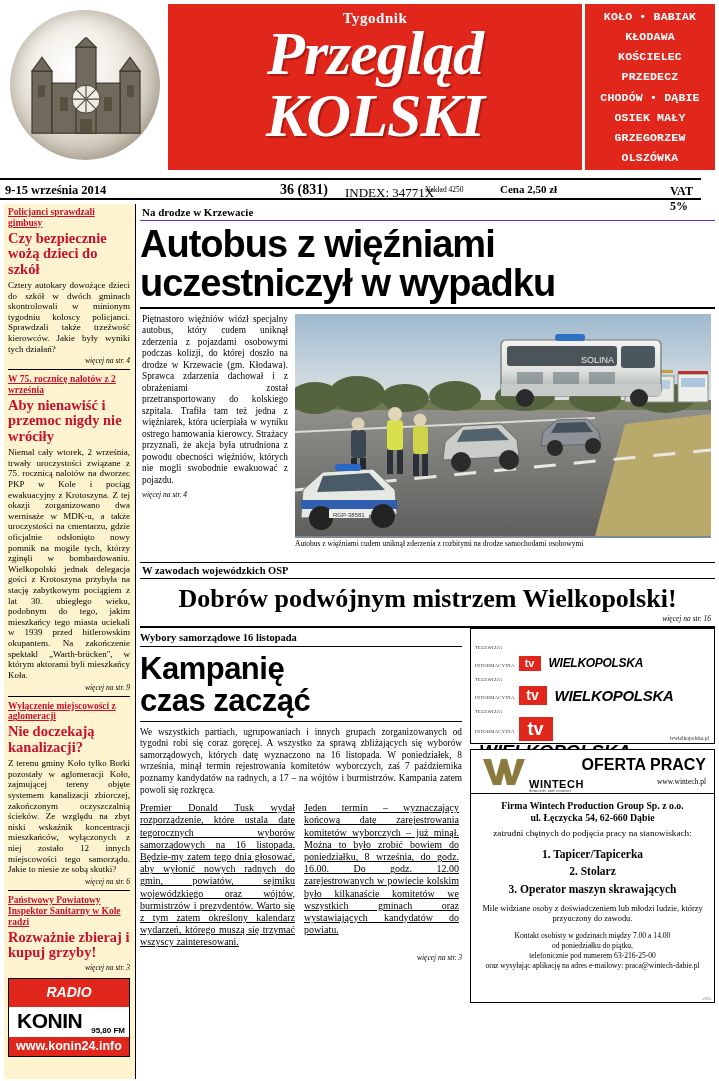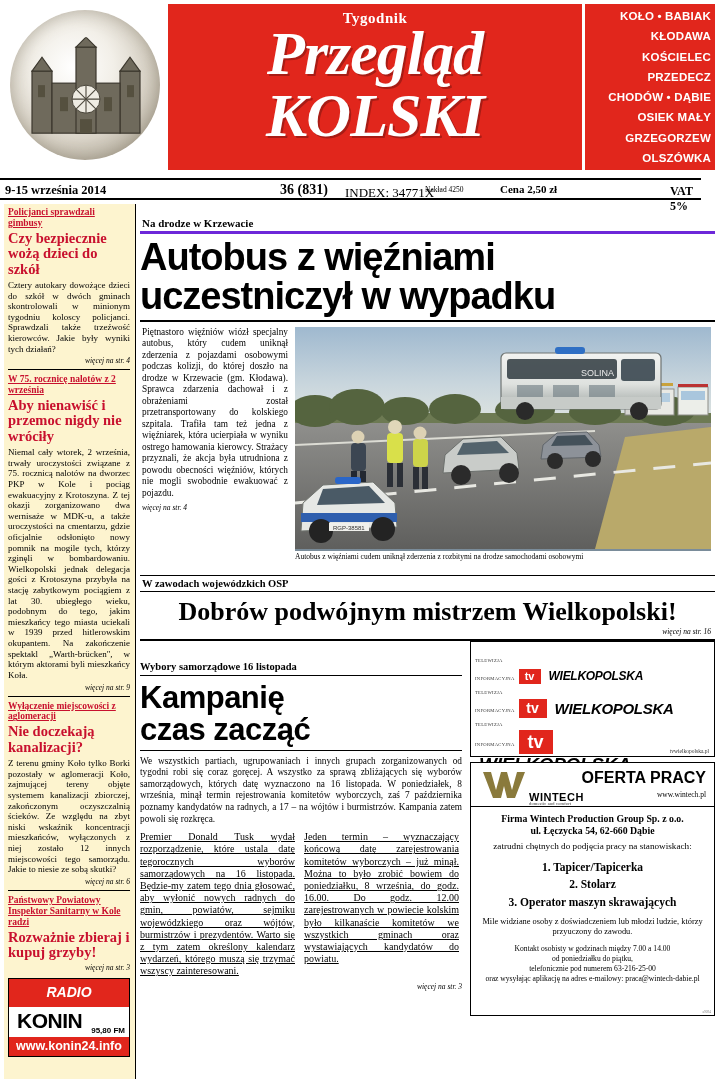--- a/index.html
+++ b/index.html
@@ -54,22 +54,22 @@
     font-size:62px; letter-spacing:-1px; line-height:1;
     text-shadow: 2px 2px 0 rgba(0,0,0,.25);
   }
   .mast-towns {
     position:absolute; left:585px; top:4px; width:130px; height:166px;
     background:#e1261c; color:#fff;
     display:flex; flex-direction:column; justify-content:space-between;
     padding:6px 4px 6px 4px;
   }
   .mast-towns div {
-    text-align:right; font-weight:bold; font-size:11.5px;
-    font-family:Liberation Sans, sans-serif; letter-spacing:.2px;
+    text-align:center; font-weight:bold; font-size:11.5px;
+    font-family:Liberation Mono, monospace; letter-spacing:.2px;
   }
 
   
   .infobar {
     position:absolute; top:178px; left:0; width:701px; height:22px;
     border-top:2px solid #000; border-bottom:2px solid #000;
     font-family:"Liberation Serif", serif;
   }
   .infobar .date { position:absolute; left:5px; top:3px; font-weight:bold; font-size:12.5px; }
   .infobar .issue { position:absolute; left:280px; top:2px; font-weight:bold; font-size:14px; }
@@ -125,21 +125,21 @@
     background:#e1261c; color:#fff; text-align:center;
     font-weight:bold; font-size:12.5px; padding:2px 0 3px 0;
     font-family:"Liberation Sans", sans-serif;
   }
 
   
   .main { position:absolute; left:140px; top:0px; width:575px; }
 
   .lead-kicker {
     font-size:11px; font-weight:bold; padding:4px 0 2px 2px;
-    border-bottom:3px solid #6d28d9; margin-bottom:4px;margin-top:11px;
+    border-bottom:1px solid #6d28d9; margin-bottom:4px;
   }
   .lead-head {
     font-family:"Liberation Sans", sans-serif;
     font-weight:bold; font-size:38px; line-height:1.02; letter-spacing:-1px;
     margin:2px 0 4px 0;
   }
   .lead-head .l2 { display:block; }
   .lead-rule { border-top:2px solid #000; margin:4px 0 5px 0; }
 
   .lead-body { position:relative; height:248px; }
@@ -164,21 +164,21 @@
   }
   .sec2-head {
     font-family:"Liberation Serif", serif; font-weight:bold;
     font-size:26px; text-align:center; line-height:1.05; margin:6px 0 2px 0;
   }
   .sec2-more { font-size:7.5px; font-style:italic; text-align:right; margin:2px 4px 3px 0; }
 
   .lower { position:relative; margin-top:2px; border-top:2px solid #000; padding-top:4px; height:386px; }
 
   .lower-left { position:absolute; left:0; top:4px; width:322px; }
-  .wy-kicker { font-weight:bold; font-size:10.5px; border-bottom:1px solid #000; padding-bottom:3px;margin-top:16px; }
+  .wy-kicker { font-weight:bold; font-size:10.5px; border-bottom:1px solid #000; padding-bottom:3px; }
   .wy-head {
     font-family:"Liberation Sans", sans-serif; font-weight:bold;
     font-size:31px; line-height:1.03; margin:6px 0 4px 0; letter-spacing:-0.5px;
   }
   .wy-rule { border-top:1px solid #000; margin:4px 0 5px 0; }
   .wy-lead { font-size:9.3px; line-height:1.25; text-align:justify; }
   .wy-cols { display:flex; gap:9px; margin-top:6px; }
   .wy-cols .c { width:155px; font-size:10px; line-height:1.22; text-align:justify;text-decoration:underline; }
   .wy-more { font-size:7.5px; font-style:italic; text-align:right; margin-top:4px; }
 

